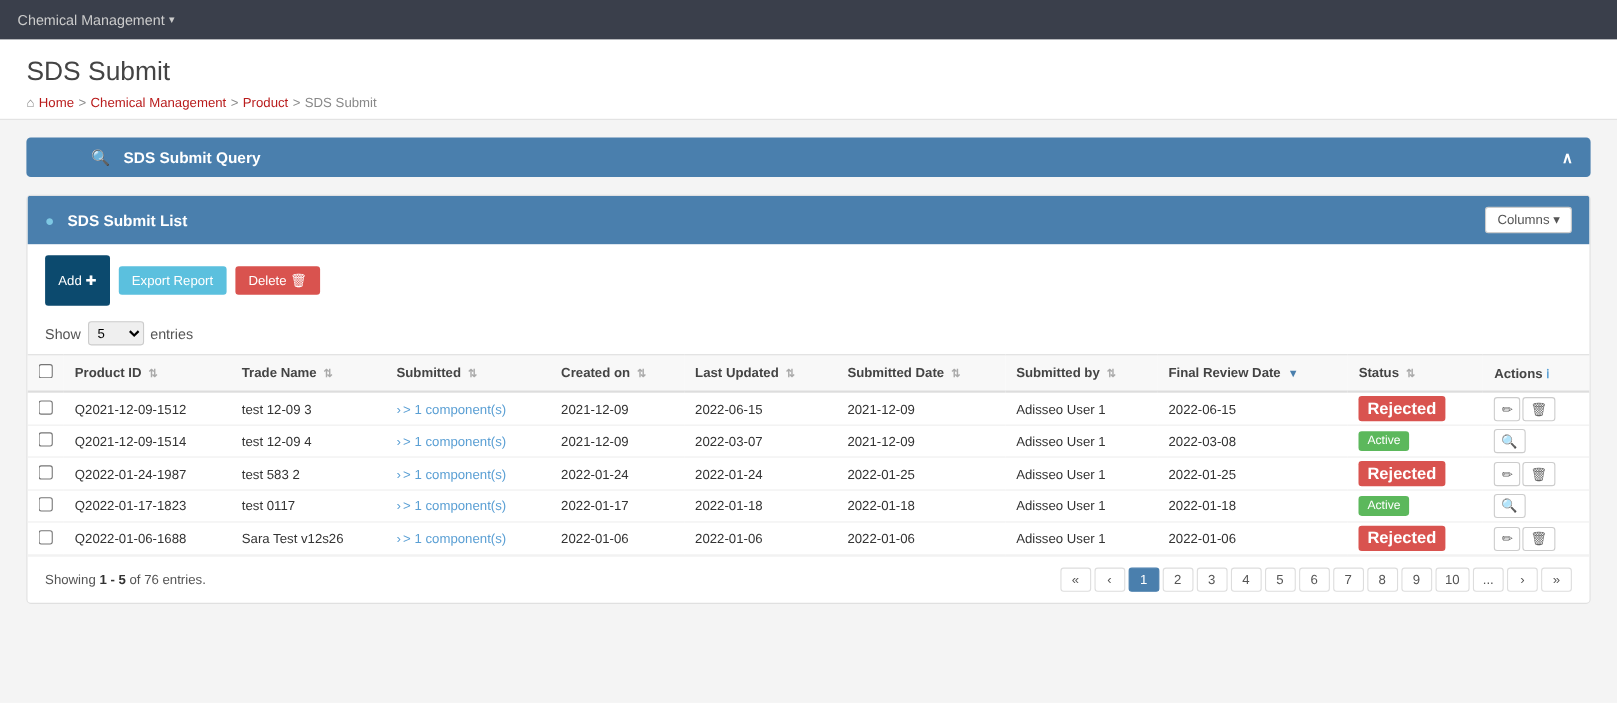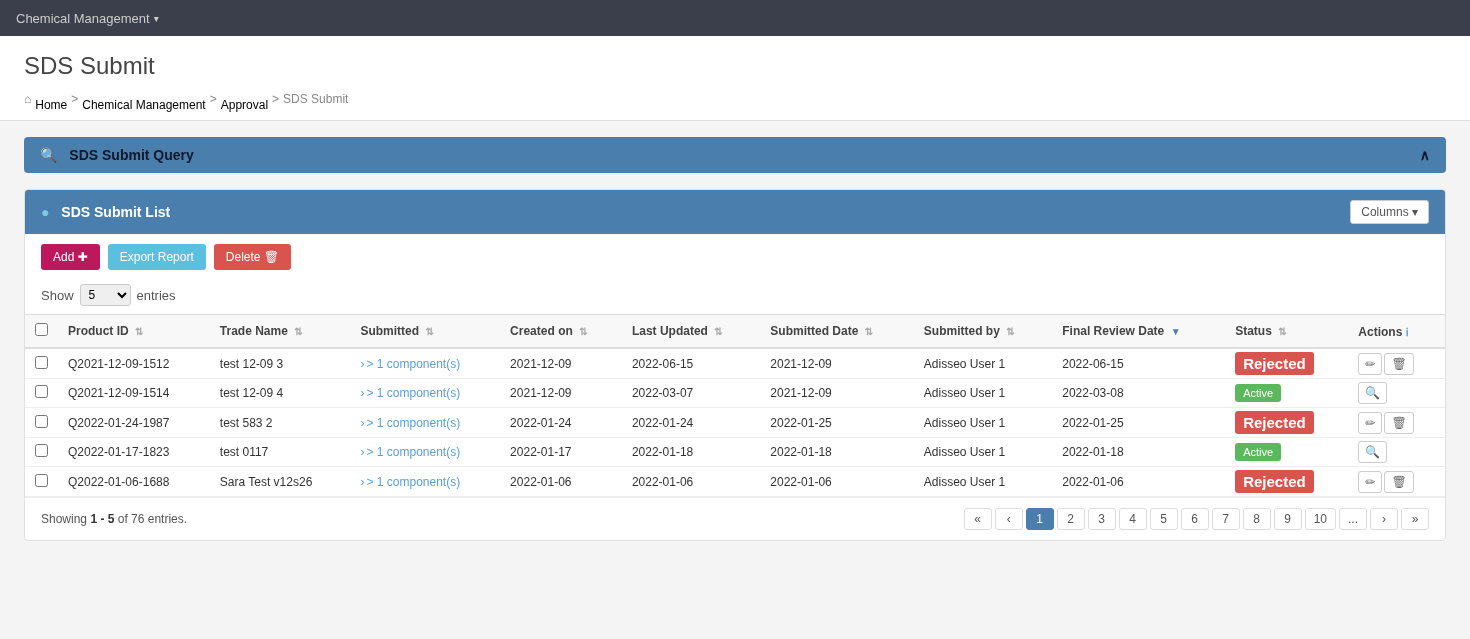--- a/index.html
+++ b/index.html
@@ -29,32 +29,33 @@
       color: #444;
       margin-bottom: 6px;
     }
     .breadcrumb {
       font-size: 12px;
       color: #888;
       display: flex;
       align-items: center;
       gap: 4px;
     }
-    .breadcrumb a { color: #000000; text-decoration: none; margin-top: 12px; }
+    .breadcrumb a { color: #b91c1c; text-decoration: none; }
 
     
     .main-content { padding: 16px 24px; }
 
     
     .query-panel {
       background: #4a7fad;
-      color: #0f172a;
+      color: #ffffff;
       border-radius: 4px;
       margin-bottom: 16px;
       overflow: hidden;
+      padding-left: 43px;
     }
     .query-panel-header {
       display: flex;
       align-items: center;
       justify-content: space-between;
       padding: 10px 16px;
       cursor: pointer;
       font-size: 14px;
       font-weight: 600;
     }
@@ -92,25 +93,25 @@
       gap: 4px;
     }
 
     .toolbar {
       padding: 10px 16px;
       display: flex;
       gap: 8px;
       align-items: center;
     }
     .btn-add {
-      background: #be185d;
+      background: #0c4a6e;
       color: #fff;
       border: none;
       border-radius: 3px;
-      padding: 6px 12px;
+      padding: 16px 12px;
       cursor: pointer;
       font-size: 12px;
     }
     .btn-export {
       background: #5bc0de;
       color: #fff;
       border: none;
       border-radius: 3px;
       padding: 6px 12px;
       cursor: pointer;
@@ -246,21 +247,21 @@
 </div>
 
 <div class="page-header">
   <h1 class="page-title">SDS Submit</h1>
   <nav class="breadcrumb">
     <span style="color:#888;">⌂</span>
     <a href="#">Home</a>
     <span>&gt;</span>
     <a href="#">Chemical Management</a>
     <span>&gt;</span>
-    <a href="#">Approval</a>
+    <a href="#">Product</a>
     <span>&gt;</span>
     <span>SDS Submit</span>
   </nav>
 </div>
 
 <div class="main-content">
 
   <div class="query-panel">
     <div class="query-panel-header">
       <div>

